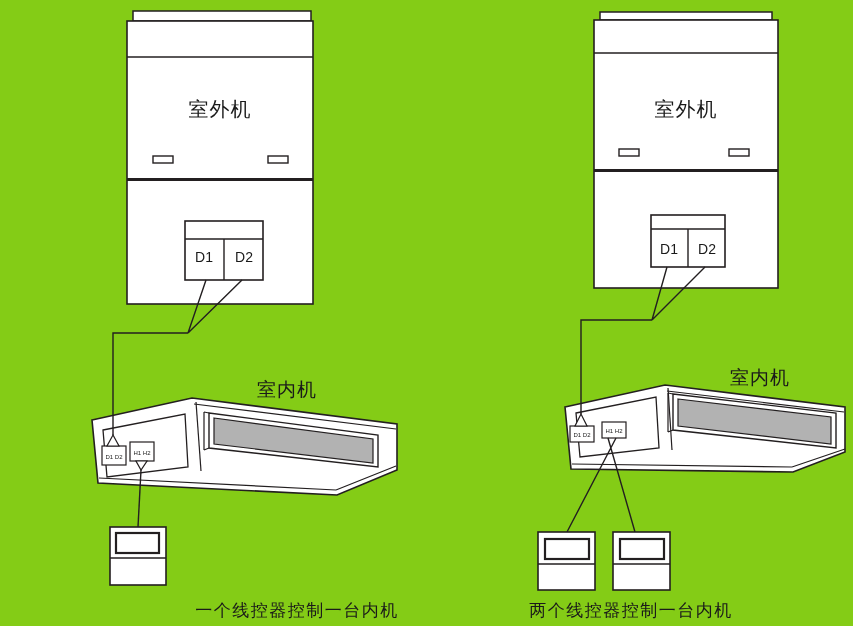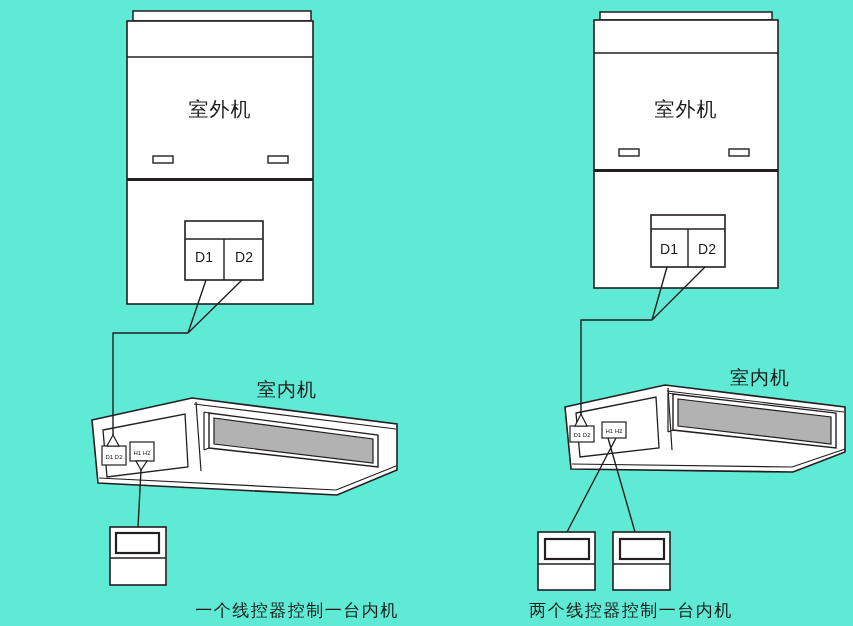--- a/index.html
+++ b/index.html
@@ -1,16 +1,16 @@
 <!DOCTYPE html>
 <html><head>
 <meta charset="utf-8">
 <style>
   html, body { margin: 0; padding: 0; background: #ffffff; }
-  .stage { width: 853px; height: 626px; position: relative; background: #5eead4; }
+  .stage { width: 853px; height: 626px; position: relative; background: #84cc16; }
   svg { display: block; }
   .ln   { stroke: #231f20; fill: none; }
   .fillw { fill: #ffffff; stroke: #231f20; }
   .cjk  { font-family: "Liberation Serif", serif; fill: #1a1a1a; }
   .lat  { font-family: "Liberation Sans", sans-serif; fill: #1a1a1a; }
   .unit-label { font-size: 20px; letter-spacing: 1px; }
   .indoor-label { font-size: 19px; letter-spacing: 1px; }
   .caption { font-size: 17px; letter-spacing: 1.5px; }
   .term-label { font-size: 14px; }
   .tiny-label { font-size: 6px; }

